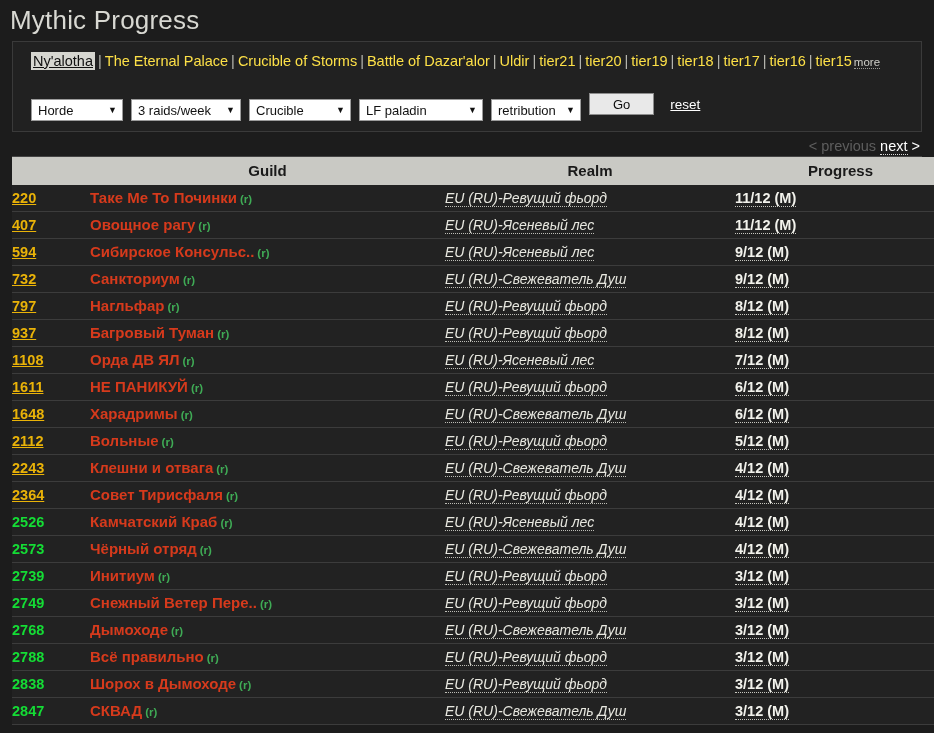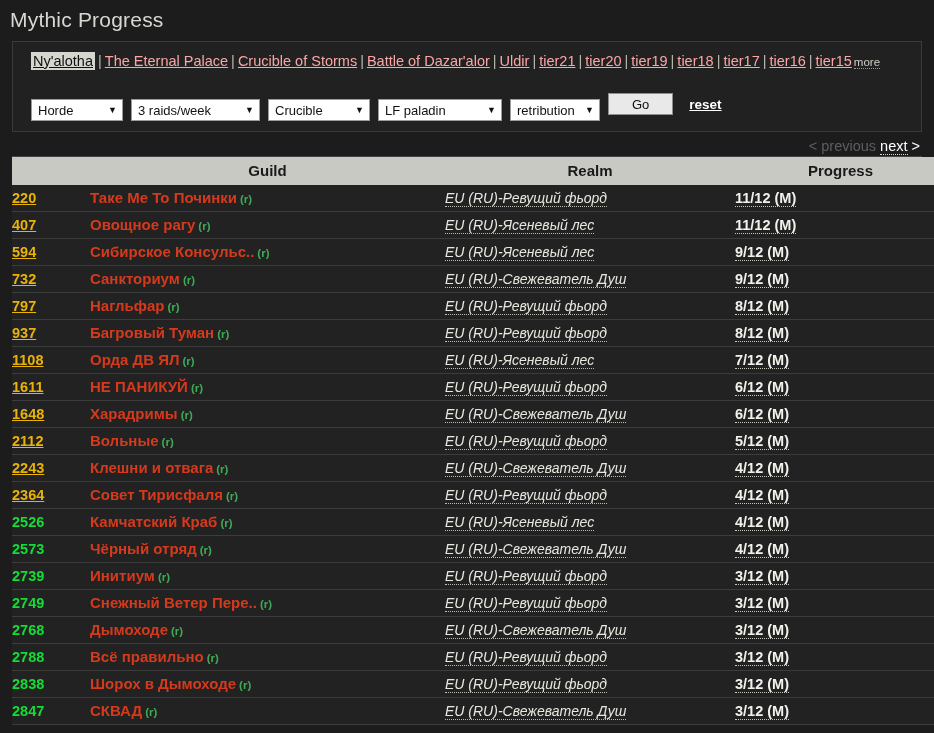--- a/index.html
+++ b/index.html
@@ -17,21 +17,21 @@
   .page {
     width: 934px;
     height: 733px;
     position: relative;
     background: #1c1c1c;
   }
 
   
   .page-title {
     color: #d8d8d2;
-    font-size: 21px;
+    font-size: 26px;
     font-weight: normal;
     letter-spacing: 0.2px;
     padding: 8px 0 6px 10px;
     margin: 0;
     line-height: 24px;
   }
 
   
   .filter-panel {
     margin: 3px 12px 0 12px;
@@ -40,22 +40,21 @@
     padding: 8px 10px 10px 10px;
   }
 
   .tier-links {
     line-height: 22px;
     font-size: 14.5px;
     color: #cfcfc8;
     padding-left: 8px;
   }
   .tier-links a {
-    color: #fca5a5;
-    text-decoration: underline;
+    color: #fde047;
     font-size: 14.5px;
   }
   .tier-links a.active {
     background: #d6d6d0;
     color: #101010;
     text-decoration: underline;
     padding: 1px 2px 1px 2px;
   }
   .tier-sep { color: #b9b9b2; padding: 0 3px; }
   .more-link {
@@ -94,21 +93,21 @@
   .select-box .caret {
     position: absolute;
     right: 5px;
     top: 50%;
     transform: translateY(-50%);
     font-size: 9px;
     color: #111111;
     line-height: 1;
   }
   .sel-faction { width: 92px; }
-  .sel-raids   { width: 129px; }
+  .sel-raids   { width: 110px; }
   .sel-lang    { width: 102px; }
   .sel-lf      { width: 124px; }
   .sel-spec    { width: 90px; padding-right: 18px; }
 
   .go-button {
     background: #e9e9e9;
     border: 1px solid #8d8d8d;
     height: 22px;
     min-width: 58px;
     font-size: 13px;
@@ -116,21 +115,20 @@
     cursor: pointer;
     font-family: "Liberation Sans", sans-serif;
     padding: 0 23px;
   }
   .reset-link {
     color: #ffffff;
     font-size: 13.5px;
     text-decoration: underline;
     margin-left: 8px;
     cursor: pointer;
-    font-weight: bold;
   }
 
   
   .pager {
     text-align: right;
     padding: 4px 14px 18px 0;
     font-size: 14.5px;
     color: #5e5e5e;
     height: 24px;
     line-height: 20px;

